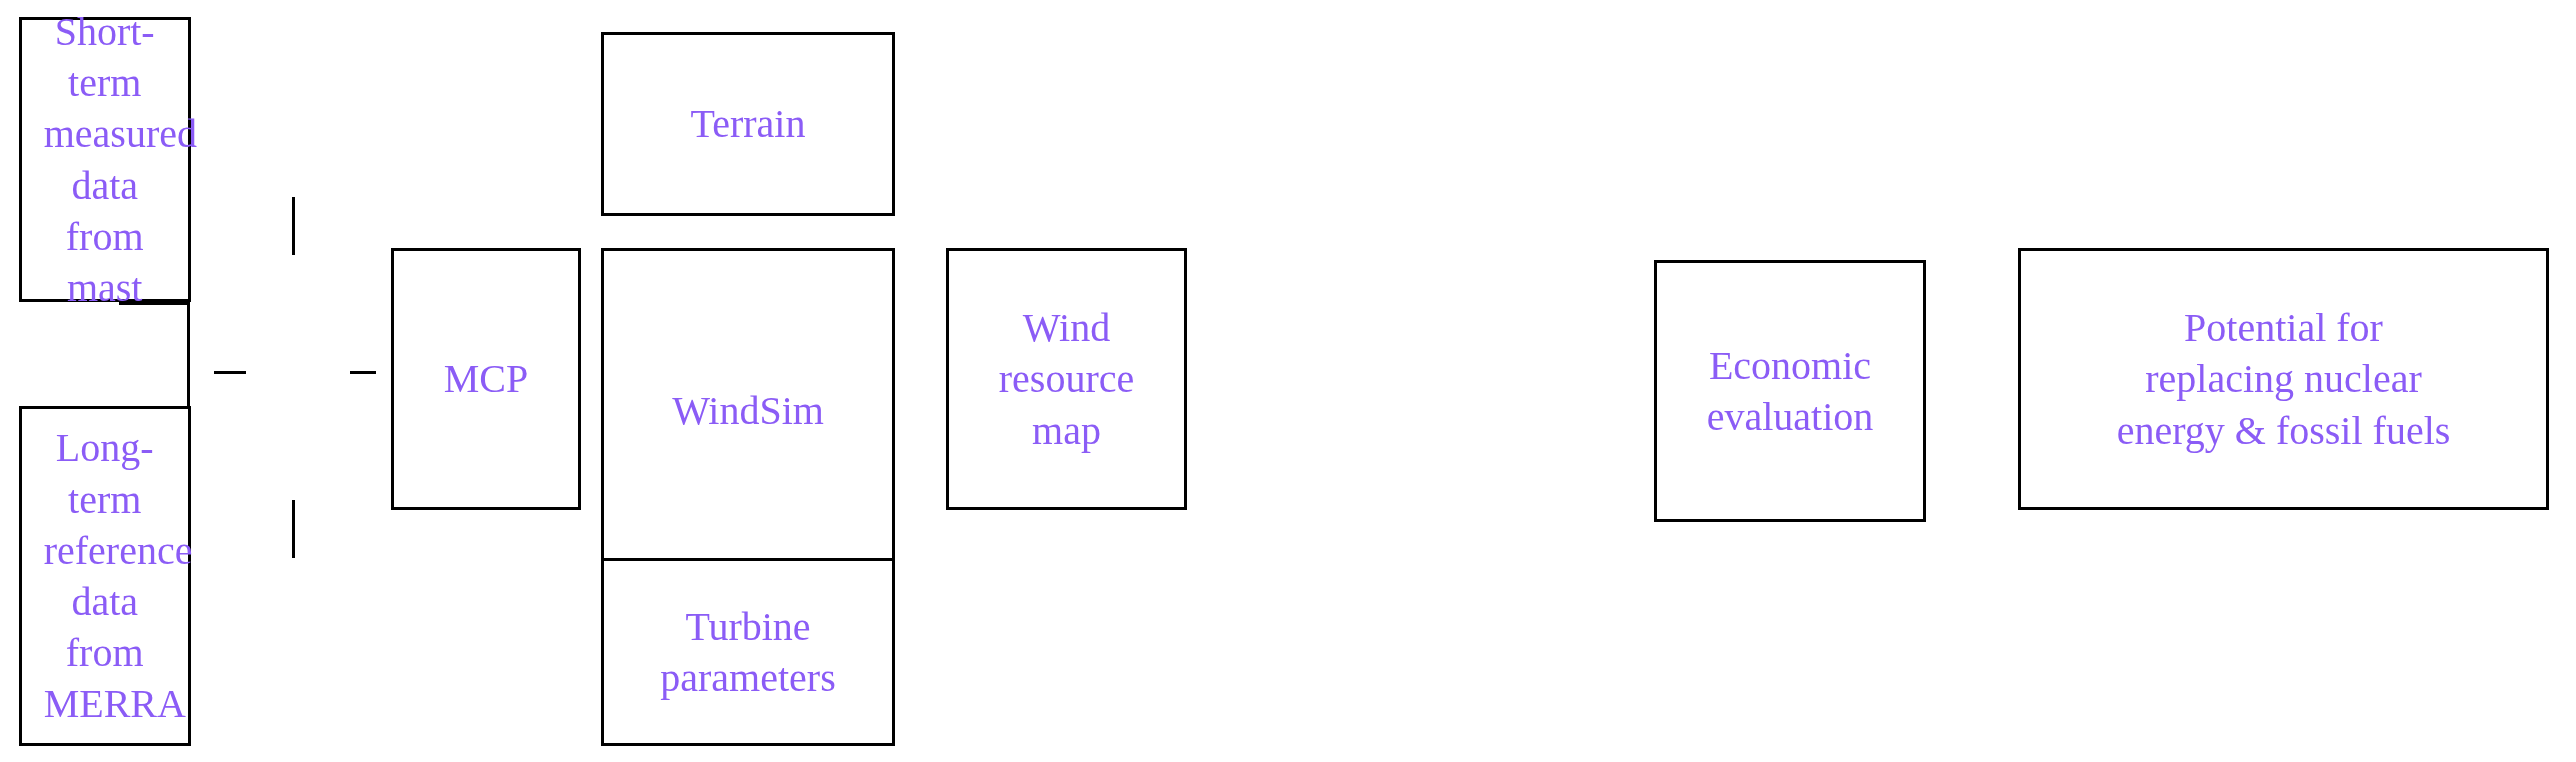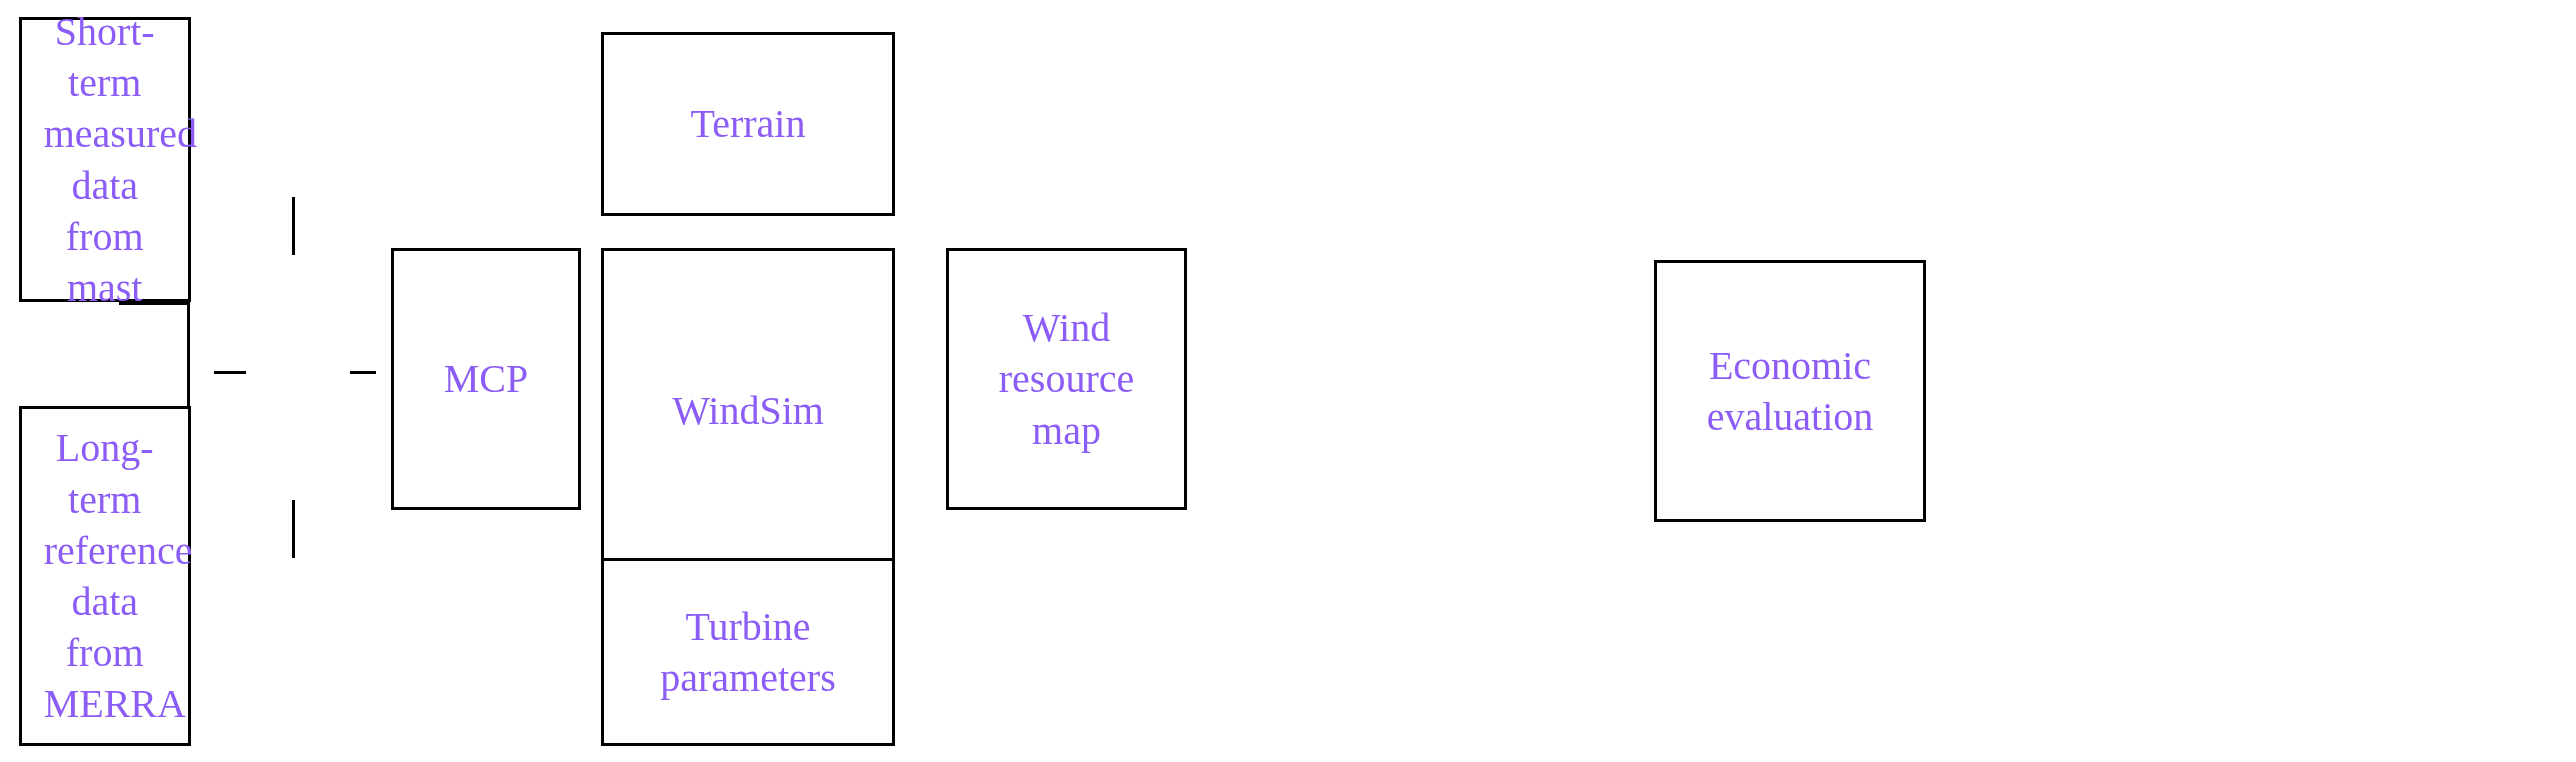--- a/index.html
+++ b/index.html
@@ -104,15 +104,20 @@
 resource
 map</span>
   </div>
 
 
   <div class="node" style="left:1654px; top:260px; width:272px; height:262px;">
     <span class="label">Economic
 evaluation</span>
   </div>
 
+  <div class="node" style="left:2018px; top:248px; width:531px; height:262px;">
+    <span class="label">Potential for
+replacing nuclear
+energy &amp; fossil fuels</span>
+  </div>
 
 </div>
 
 
 </body></html>

